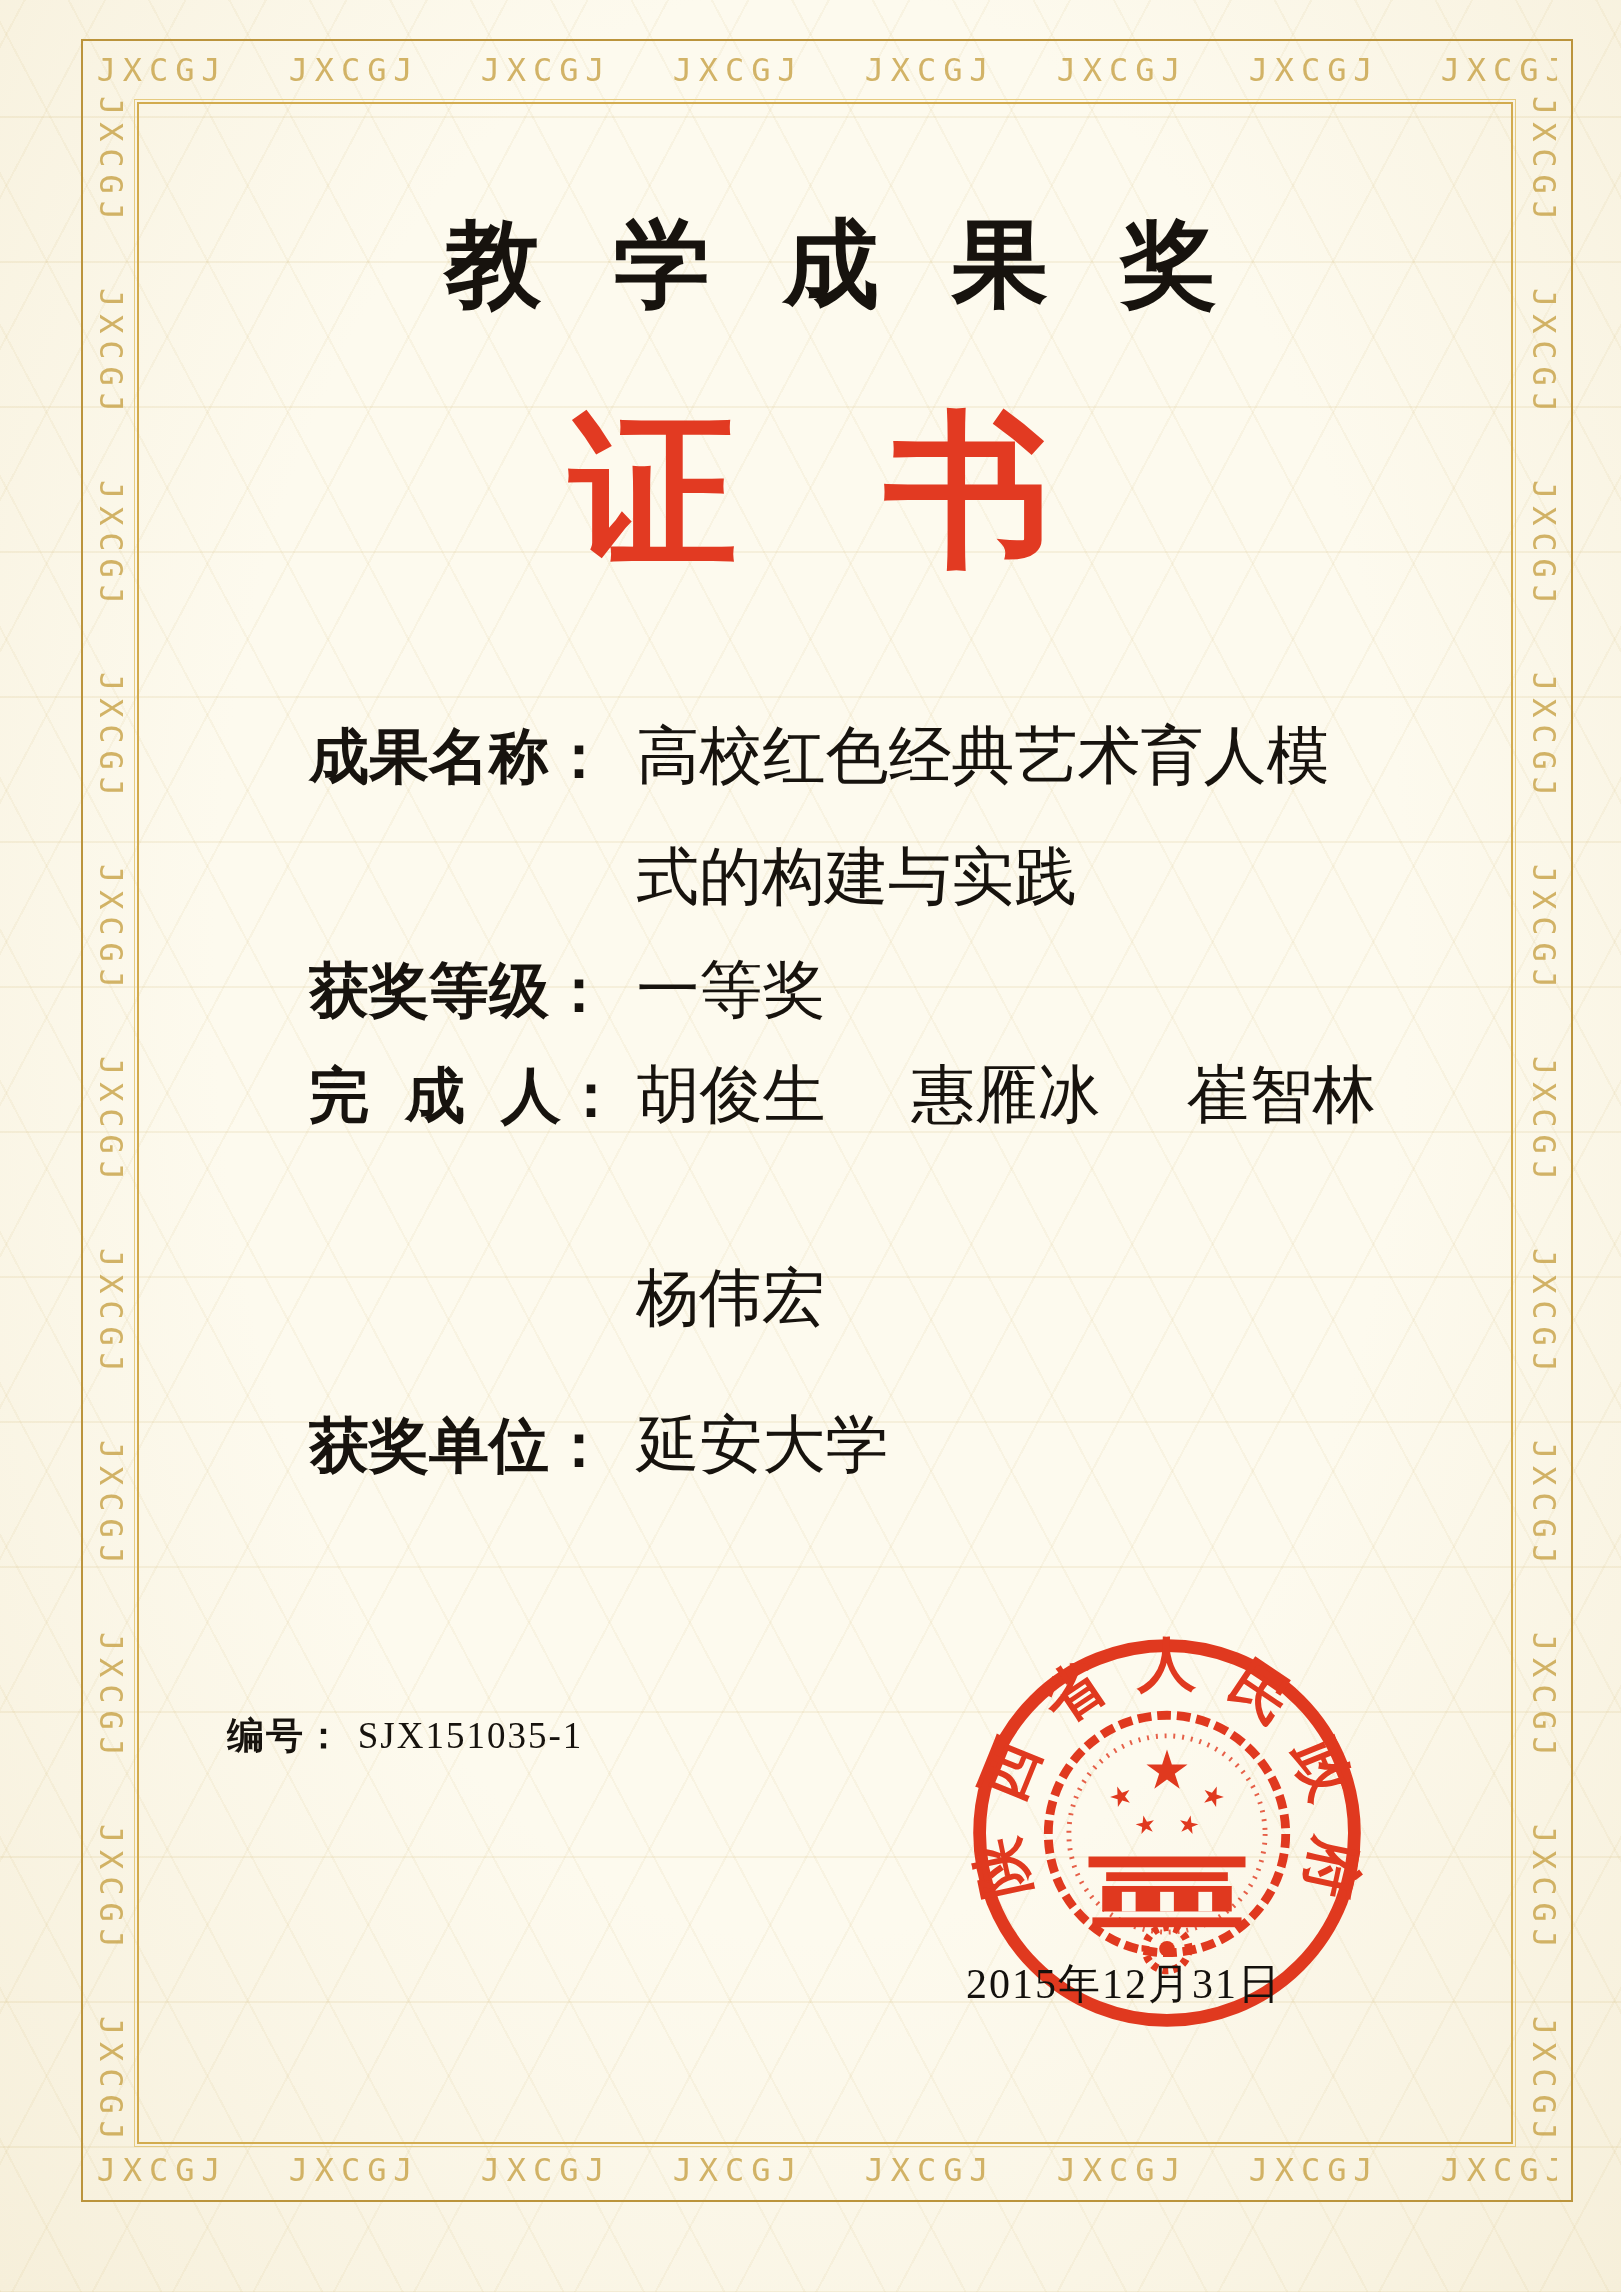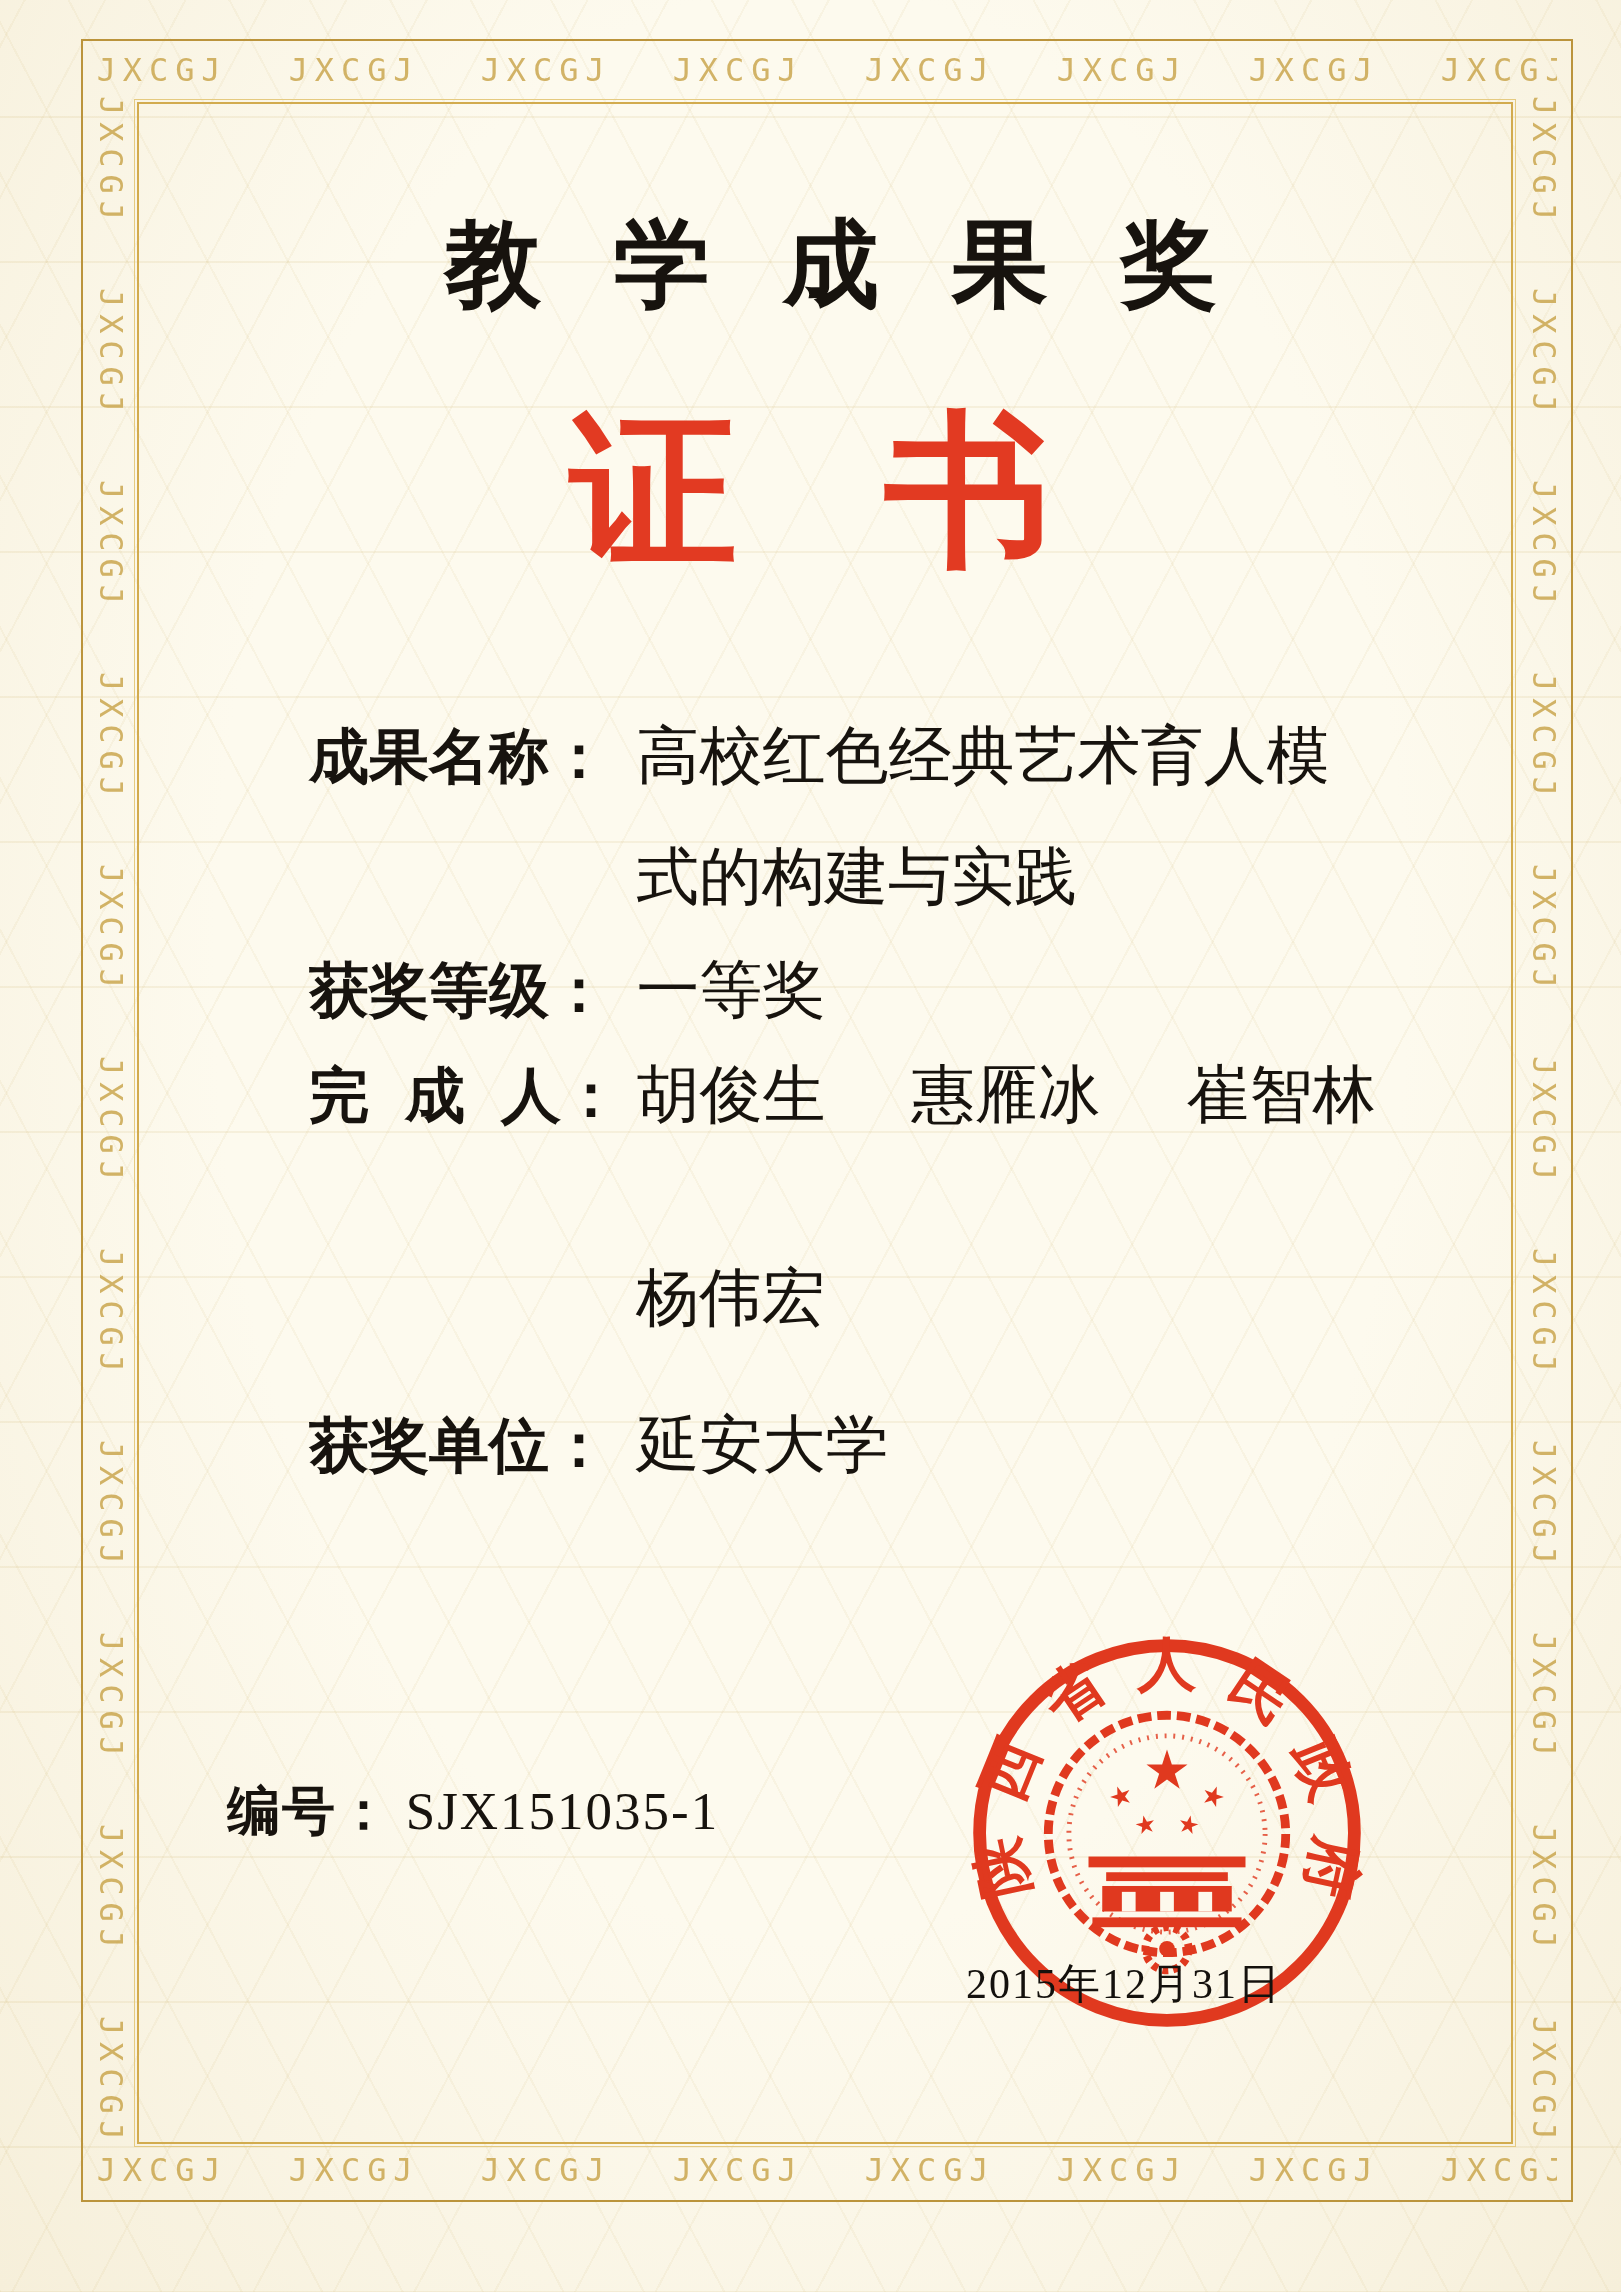--- a/index.html
+++ b/index.html
@@ -63,21 +63,21 @@
   .frow .label.spread { text-align:justify; text-align-last:justify; }
   .frow .value { margin-left:27.4px; }
   .frow.cont { left:636px; }
   .names { display:inline-flex; gap:86px; margin-left:27.4px; }
   .names.cont-names { margin-left:0; }
   .names span:nth-child(4) { margin-left:-25.5px; }  
   .r1 { top:722px; } .r2 { top:843px; } .r3 { top:956px; } .r4 { top:1066px;font-family:Liberation Mono, monospace; }
   .r5 { top:1188px; } .r6 { top:1264px; } .r7 { top:1411px; }
 
   .serial {
-    position:absolute; left:227px; top:1776px; font-size:53px;
+    position:absolute; left:227px; top:1711px; font-size:37px;
     color:var(--ink,#17130e); letter-spacing:2px;
   }
   .serial .s-label { font-weight:bold; margin-right:13.7px; }
 
   .seal { position:absolute; left:959px; top:1625px; width:416px; height:416px; z-index:2; }
   .seal svg { width:100%; height:100%; display:block; }
 
   .date {
     position:absolute; left:966px; top:1956px; z-index:3;
     font-size:42px; letter-spacing:2px; color:#14110d;

